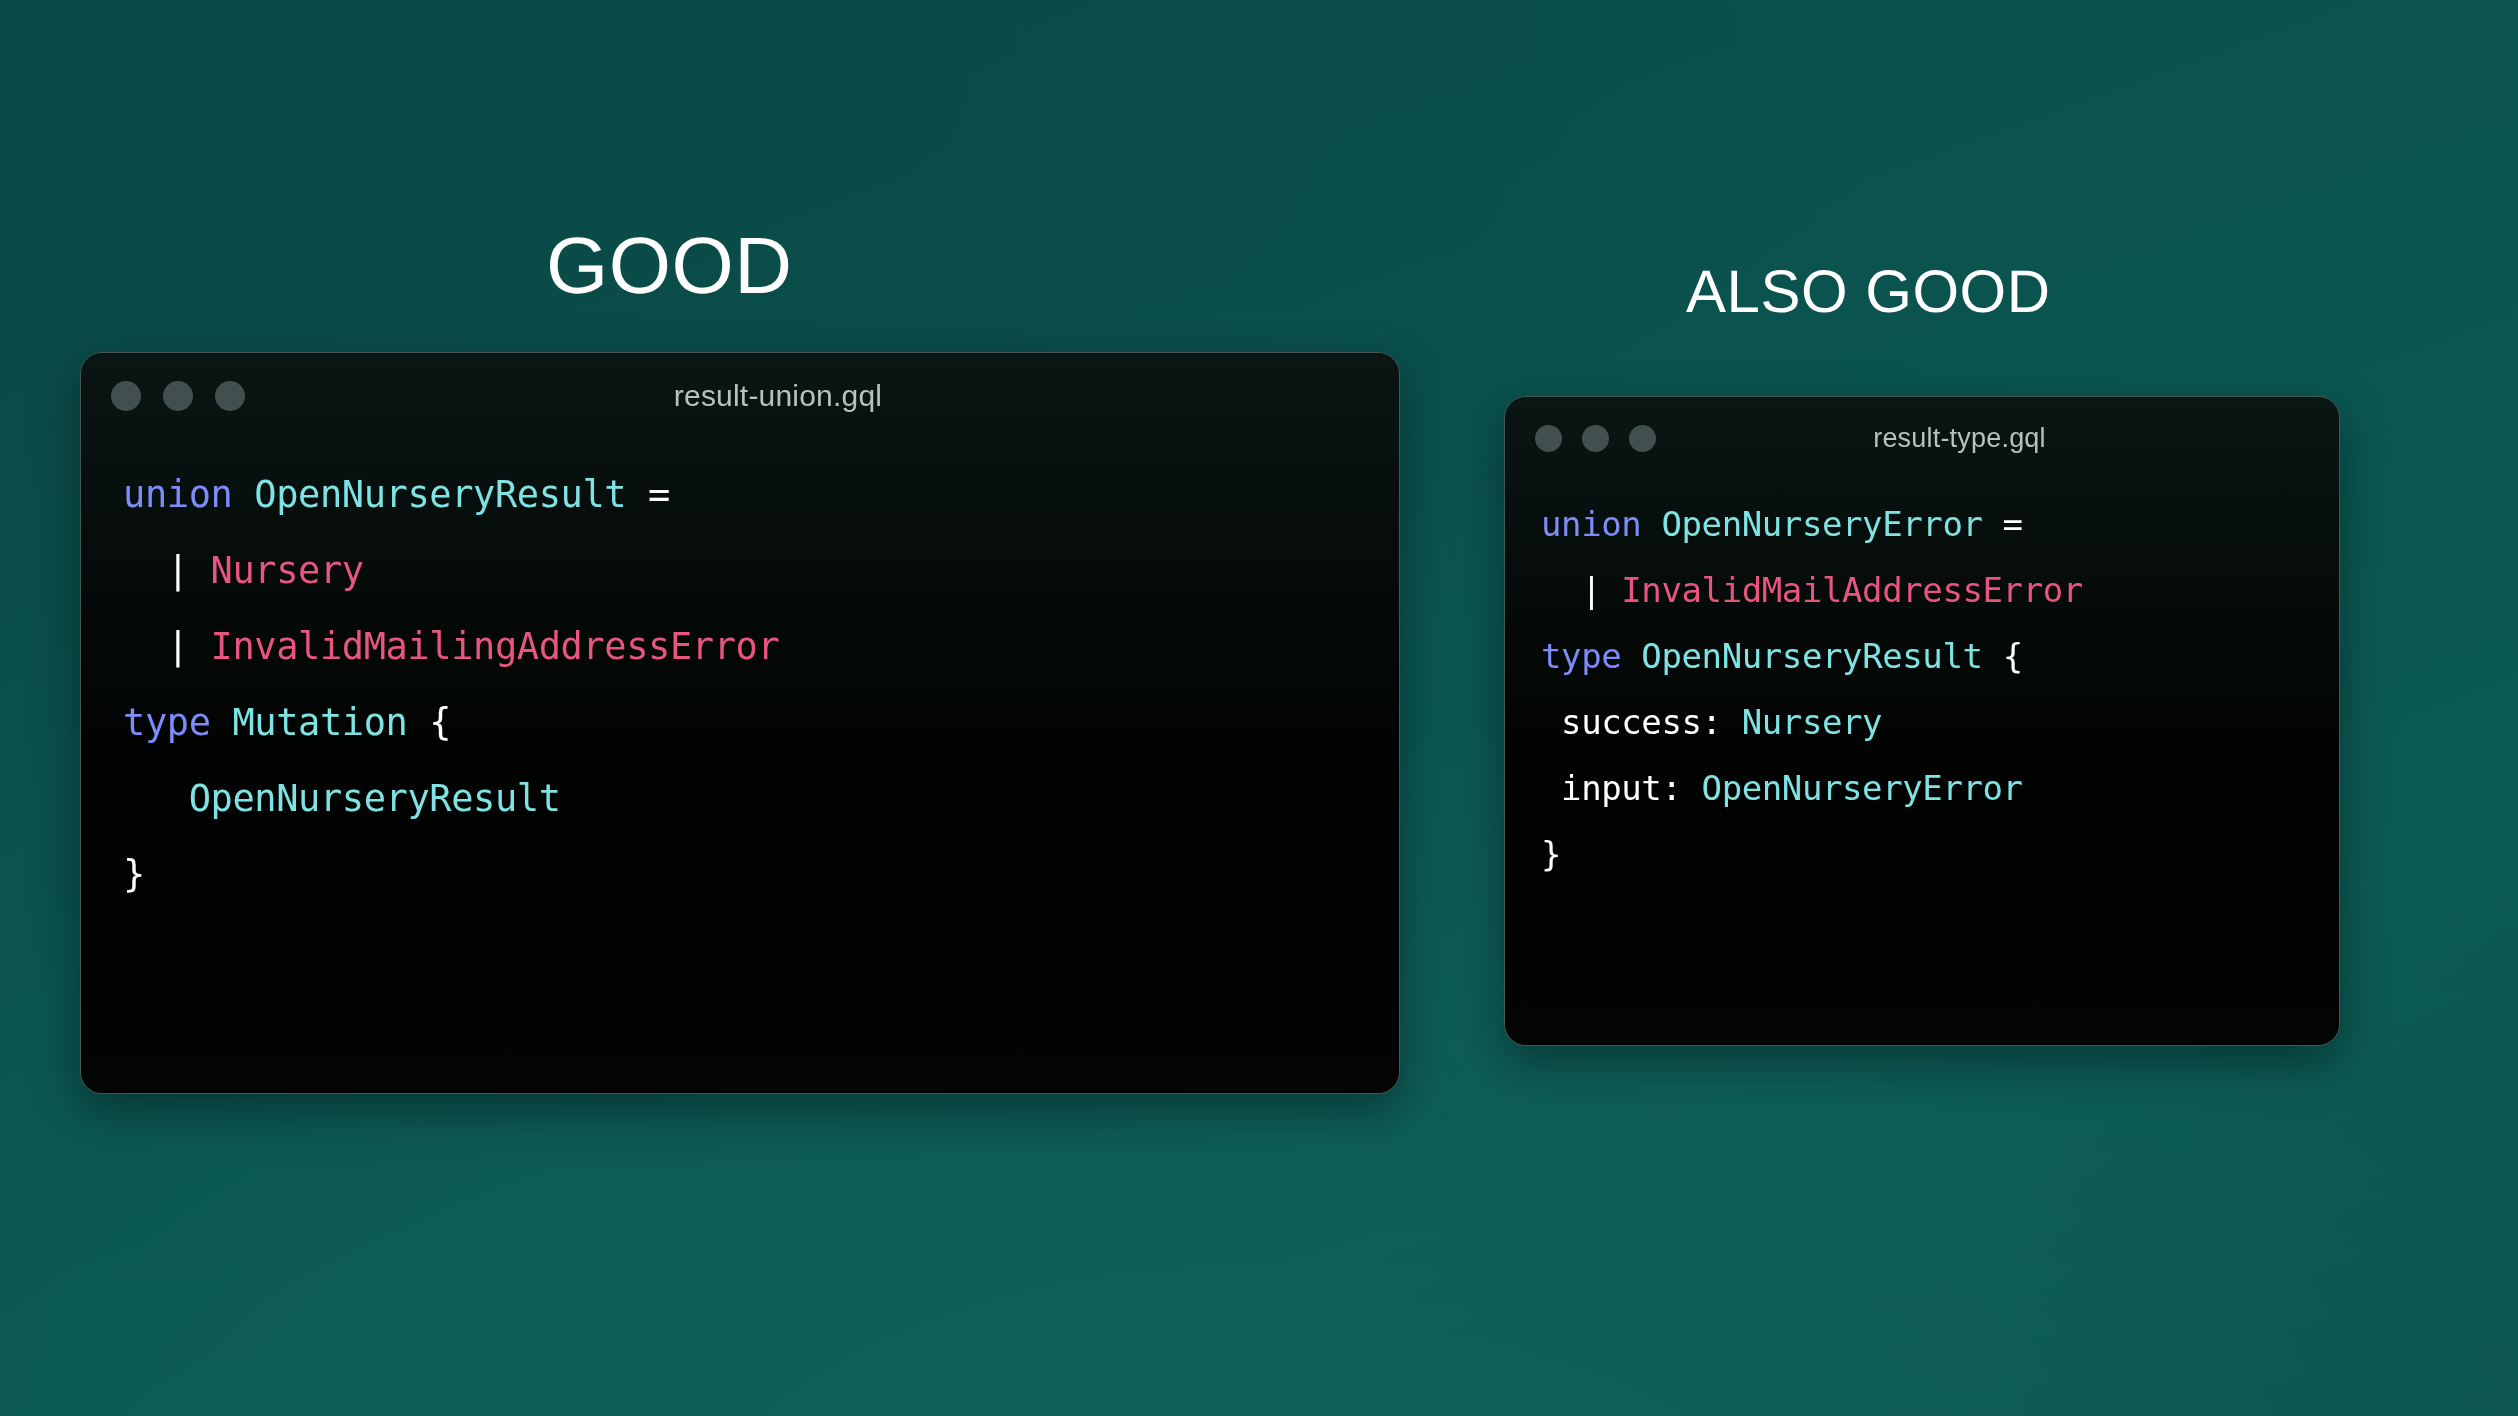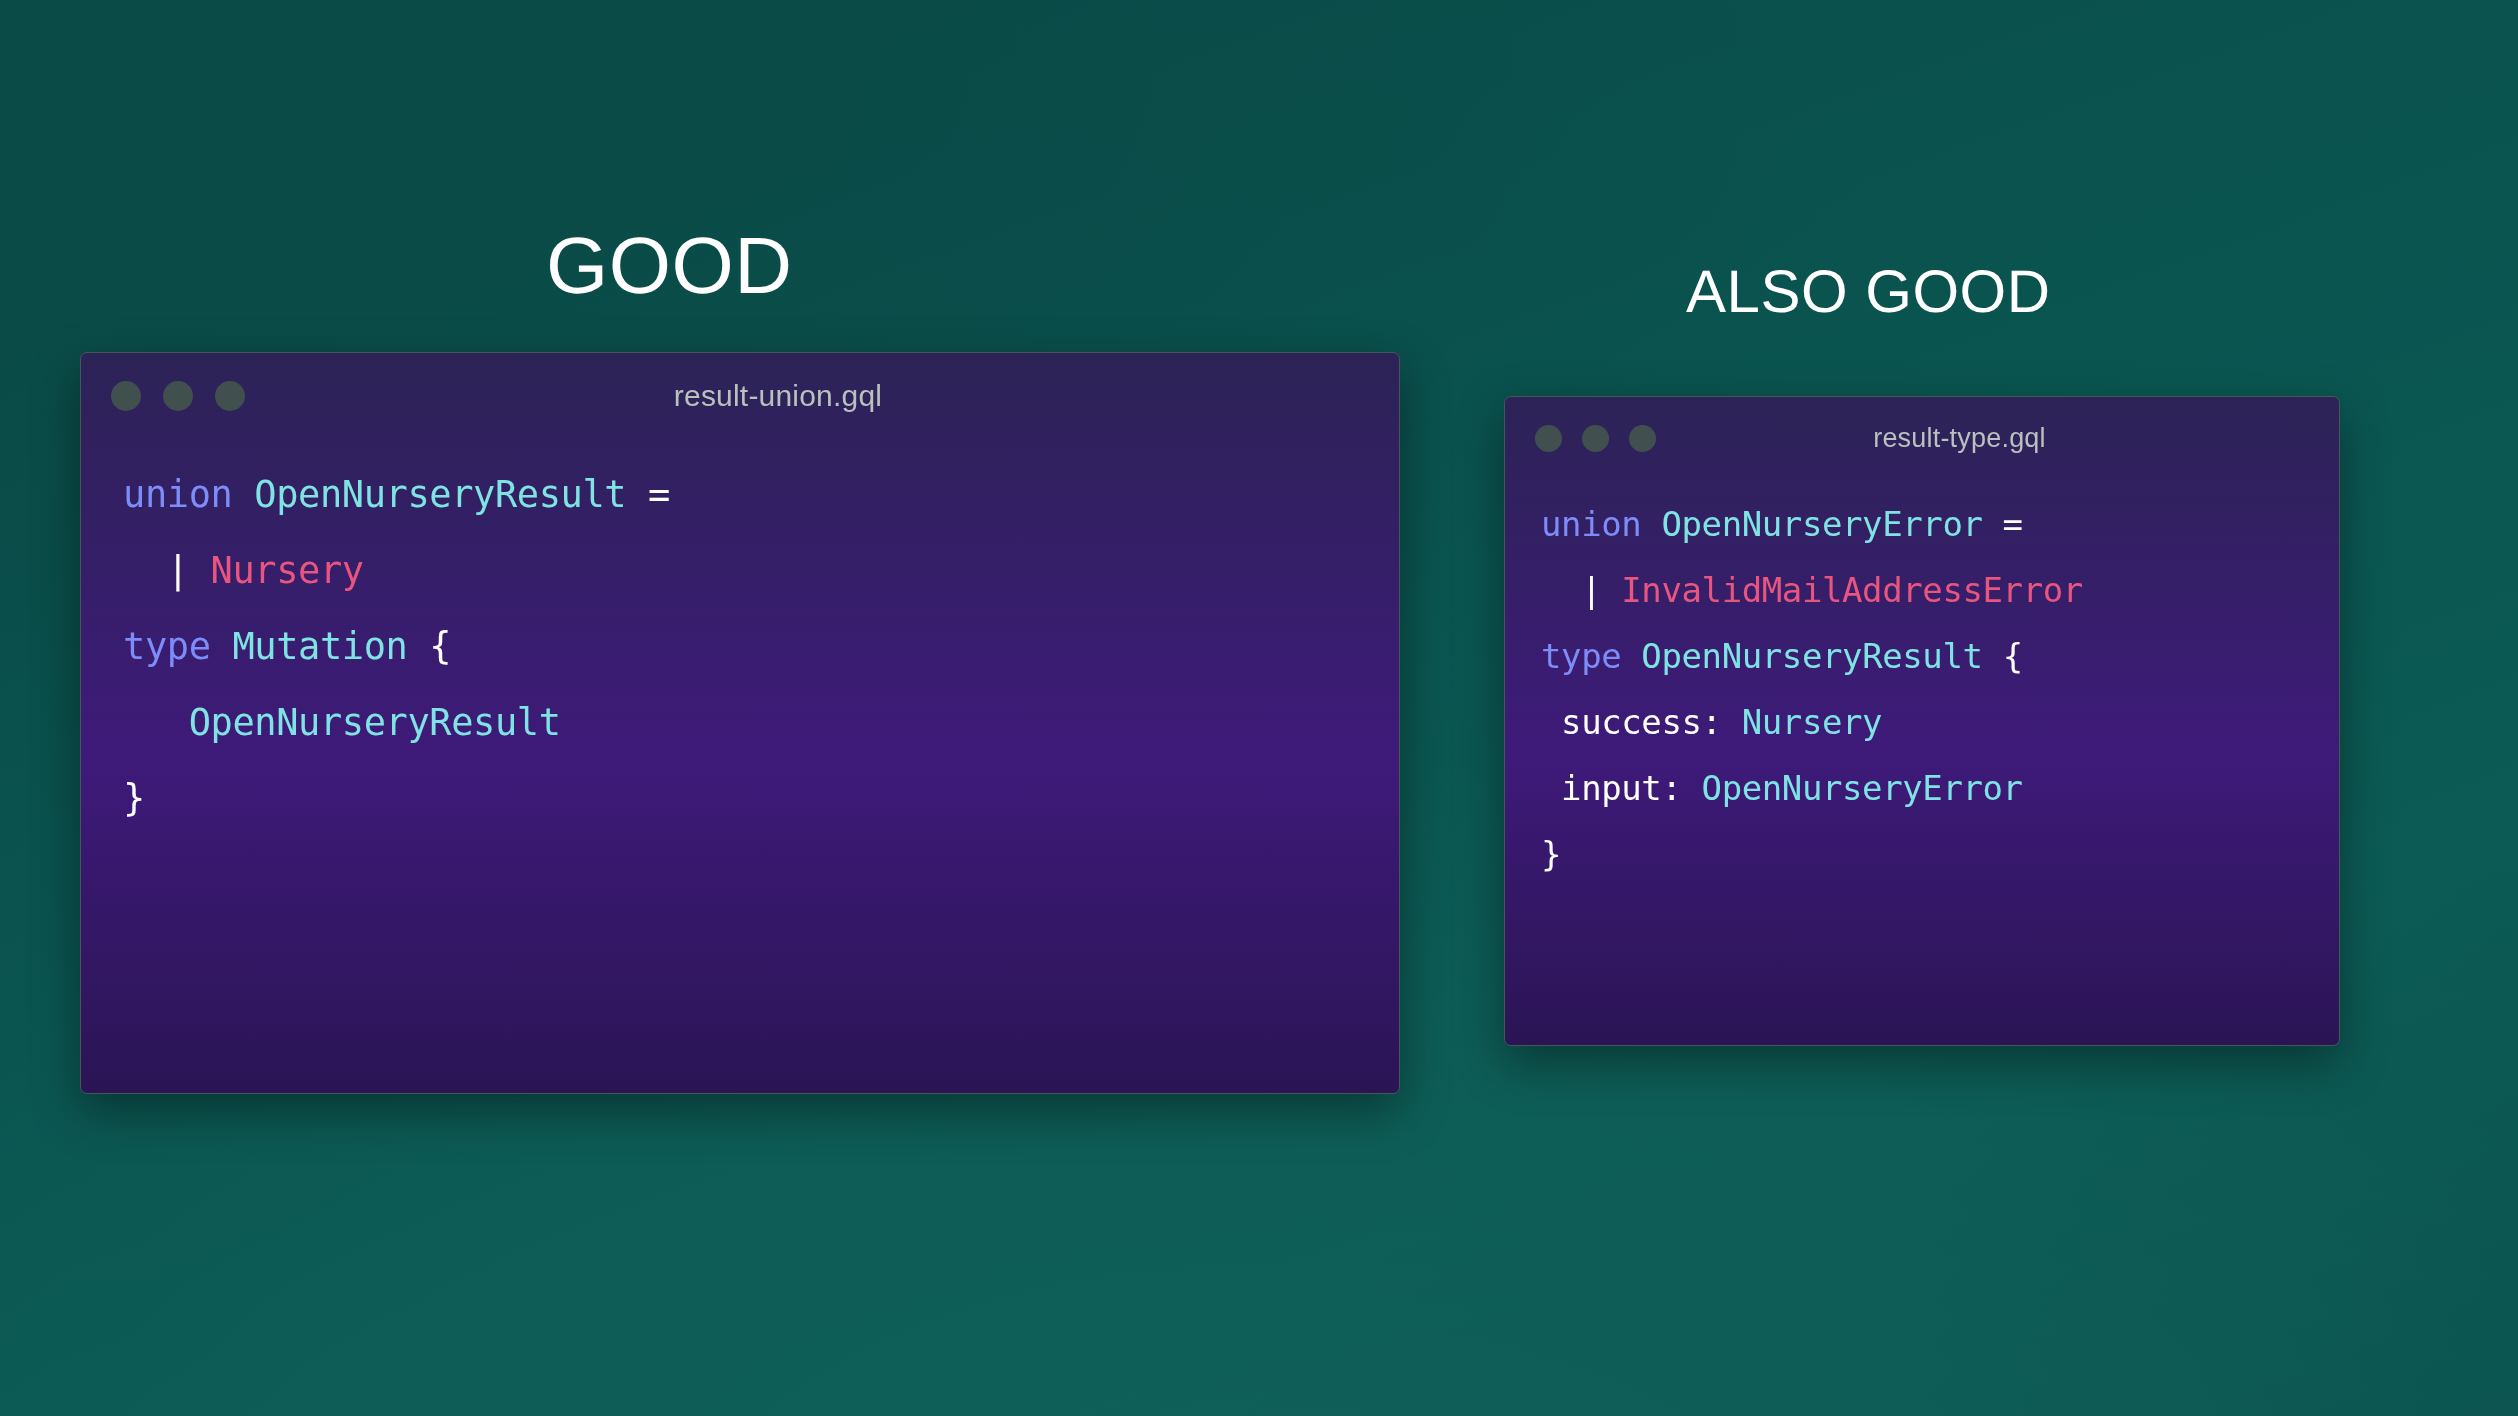--- a/index.html
+++ b/index.html
@@ -47,23 +47,23 @@
   #heading-also-good {
     left: 1686px;
     top: 262px;
     font-size: 60px;
     line-height: 1;
   }
 
   
   .code-window {
     position: absolute;
-    background: #4c1d95;
+    background: #000000;
     border: 1.5px solid #475754;
-    border-radius: 7px;
+    border-radius: 22px;
     box-shadow: 0 18px 48px rgba(0,0,0,0.38);
     overflow: hidden;
   }
 
   .code-window::before {
     
     content: "";
     position: absolute;
     inset: 0;
     background: linear-gradient(180deg, rgba(18,40,35,0.55) 0%, rgba(5,14,11,0.2) 55%, rgba(3,10,8,0.45) 100%);
@@ -165,20 +165,21 @@
       </div>
       <div class="filename">result-union.gql</div>
     </div>
 
     <div class="code-body">
 
       <div class="code-line"><span class="tok-keyword">union </span><span class="tok-type">OpenNurseryResult </span><span class="tok-punct">=</span></div>
 
       <div class="code-line"><span class="tok-punct">  | </span><span class="tok-error">Nursery</span></div>
 
+      <div class="code-line"><span class="tok-punct">  | </span><span class="tok-error">InvalidMailingAddressError</span></div>
 
       <div class="code-line"><span class="tok-keyword">type </span><span class="tok-type">Mutation </span><span class="tok-punct">{</span></div>
 
 
       <div class="code-line"><span class="tok-punct">   </span><span class="tok-type">OpenNurseryResult</span></div>
 
       <div class="code-line"><span class="tok-punct">}</span></div>
 
     </div>
   </div>

